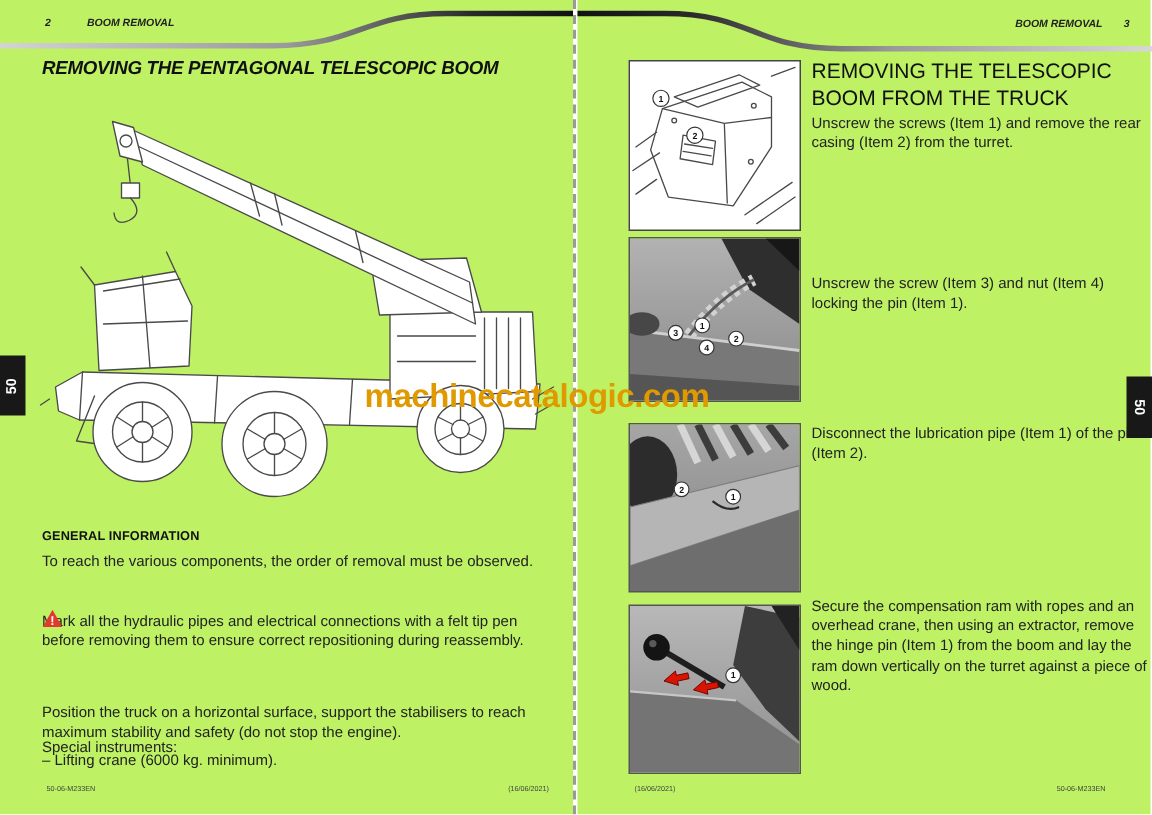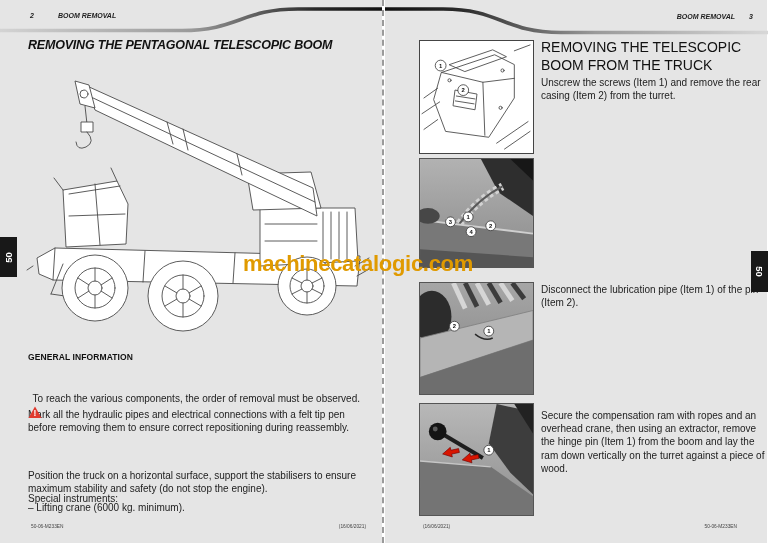--- a/index.html
+++ b/index.html
@@ -1,21 +1,21 @@
 <!DOCTYPE html>
 <html><head>
 <meta charset="utf-8">
 <style>
   html,body{margin:0;padding:0;}
   body{
     width:768px;height:543px;position:relative;background:#ffffff;overflow:hidden;
     font-family:"Liberation Sans", sans-serif;color:#1c1c1c;
   }
   .abs{position:absolute;}
-  .page{position:absolute;top:0;height:543px;width:382px;background:#e5e5e5;}
+  .page{position:absolute;top:0;height:543px;width:382px;background:#bef264;}
   #page-left{left:0;}
   #page-right{left:385px;}
   .gutter{position:absolute;left:382px;top:0;height:543px;width:0;border-left:2px dashed #9a9a9a;}
   .hdr-label{font-size:7px;font-weight:bold;font-style:italic;color:#222;white-space:nowrap;}
   .hdr-num{font-size:7px;font-weight:bold;font-style:italic;color:#222;}
   .page-title-left{font-size:12.5px;font-weight:bold;font-style:italic;letter-spacing:-0.2px;color:#111;white-space:nowrap;}
   .page-title-right{font-size:14px;font-weight:normal;color:#111;line-height:1.25;}
   .sec-heading{font-size:8.5px;font-weight:bold;color:#111;letter-spacing:0.1px;}
   .body-text{font-size:10px;line-height:1.32;color:#222;}
   .warning-text{font-size:7.5px;line-height:1.32;color:#e03a2f;font-weight:bold;font-style:italic;}
@@ -96,29 +96,29 @@
       <circle class="lineart-fill" cx="282" cy="230" r="29"></circle>
       <circle class="lineart" cx="282" cy="230" r="17"></circle>
       <circle class="lineart" cx="282" cy="230" r="6"></circle>
       <path class="lineart" d="M 282,213 L 282,224 M 282,236 L 282,247 M 267,222 L 277,227 M 287,233 L 297,238 M 267,238 L 277,233 M 287,227 L 297,222"></path>
     </g>
 
     <path class="lineart" d="M 330,210 L 344,202 M 332,220 L 346,212 M 8,210 L 2,214"></path>
   </svg>
 
   <div class="abs sec-heading" style="left:28px;top:352px;">GENERAL INFORMATION</div>
-  <div class="abs body-text" style="left:28px;top:392px;width:332px;text-align:right;">To reach the various components, the order of removal must be observed.</div>
+  <div class="abs body-text" style="left:28px;top:368px;width:332px;">To reach the various components, the order of removal must be observed.</div>
   <div class="abs body-text" style="left:28px;top:381px;width:332px;margin-top:27px;">Mark all the hydraulic pipes and electrical connections with a felt tip pen before removing them to ensure correct repositioning during reassembly.</div>
 
   <svg class="abs" style="left:28px;top:406px;" width="14" height="13" viewBox="0 0 14 13">
     <path d="M 7,0.5 L 13.5,12 L 0.5,12 Z" fill="#e03a2f"></path>
     <text x="7" y="10.4" text-anchor="middle" font-size="8.5" font-weight="bold" fill="#fff" font-family="Liberation Sans, sans-serif">!</text>
   </svg>
 
-  <div class="abs body-text" style="left:28px;top:469px;width:332px;">Position the truck on a horizontal surface, support the stabilisers to ensure maximum stability and safety (do not stop the engine).</div>
+  <div class="abs body-text" style="left:28px;top:469px;width:332px;">Position the truck on a horizontal surface, support the stabilisers to reach maximum stability and safety (do not stop the engine).</div>
   <div class="abs body-text" style="left:28px;top:492px;width:332px;">Special instruments:</div>
   <div class="abs body-text" style="left:28px;top:501px;width:332px;">–  Lifting crane (6000 kg. minimum).</div>
 
   <span class="abs footer-text" style="left:31px;bottom:14px;">50-06-M233EN</span>
   <span class="abs footer-text" style="right:16px;bottom:14px;">(16/06/2021)</span>
 </div>
 
 <div class="page" id="page-right">
 
   <svg class="abs" style="left:0;top:0;" width="383" height="42">
@@ -171,20 +171,21 @@
     <ellipse cx="8" cy="58" rx="12" ry="8" fill="#474747"></ellipse>
     <circle class="callout-circ" cx="49" cy="59" r="5"></circle>
     <text class="callout-num" x="49" y="61.2" text-anchor="middle">1</text>
     <circle class="callout-circ" cx="72" cy="68" r="5"></circle>
     <text class="callout-num" x="72" y="70.2" text-anchor="middle">2</text>
     <circle class="callout-circ" cx="31" cy="64" r="5"></circle>
     <text class="callout-num" x="31" y="66.2" text-anchor="middle">3</text>
     <circle class="callout-circ" cx="52" cy="74" r="5"></circle>
     <text class="callout-num" x="52" y="76.2" text-anchor="middle">4</text>
   </svg>
+  <div class="step-text body-text" style="top:183px;">Unscrew the screw (Item 3) and nut (Item 4) locking the pin (Item 1).</div>
 
   <svg class="fig fig-photo" style="top:282px;" width="115" height="113" viewBox="0 0 115 113">
     <defs>
       <linearGradient id="p3" x1="0" y1="0" x2="0" y2="1">
         <stop offset="0" stop-color="#a6a6a6"></stop>
           <stop offset="1" stop-color="#838383"></stop>
       </linearGradient>
     </defs>
     <rect width="115" height="113" fill="url(#p3)"></rect>
     <g stroke-width="5" fill="none">
@@ -221,21 +222,21 @@
     <path d="M 22,30 L 64,55" stroke="#1e1e1e" stroke-width="4"></path>
     <circle cx="18" cy="28" r="9" fill="#141414"></circle>
     <circle cx="15.5" cy="25.5" r="2.5" fill="#5a5a5a"></circle>
     <g fill="#d81500" stroke="#6f0000" stroke-width="0.6">
       <path transform="translate(22,46) rotate(-12)" d="M 0,5 L 9,0 L 9,3 L 17,3 L 17,7 L 9,7 L 9,10 Z"></path>
       <path transform="translate(42,52) rotate(-12)" d="M 0,5 L 9,0 L 9,3 L 17,3 L 17,7 L 9,7 L 9,10 Z"></path>
     </g>
     <circle class="callout-circ" cx="70" cy="47" r="5"></circle>
     <text class="callout-num" x="70" y="49.2" text-anchor="middle">1</text>
   </svg>
-  <div class="step-text body-text" style="top:398px;margin-top:11px;">Secure the compensation ram with ropes and an overhead crane, then using an extractor, remove the hinge pin (Item 1) from the boom and lay the ram down vertically on the turret against a piece of wood.</div>
+  <div class="step-text body-text" style="top:398px;">Secure the compensation ram with ropes and an overhead crane, then using an extractor, remove the hinge pin (Item 1) from the boom and lay the ram down vertically on the turret against a piece of wood.</div>
 
   <span class="abs footer-text" style="left:38px;bottom:14px;">(16/06/2021)</span>
   <span class="abs footer-text" style="right:30px;bottom:14px;">50-06-M233EN</span>
 </div>
 
 <div class="gutter"></div>
 
 <div class="tab tab-left" style="left:0;top:237px;height:40px;">
   <span>50</span>
 </div>

